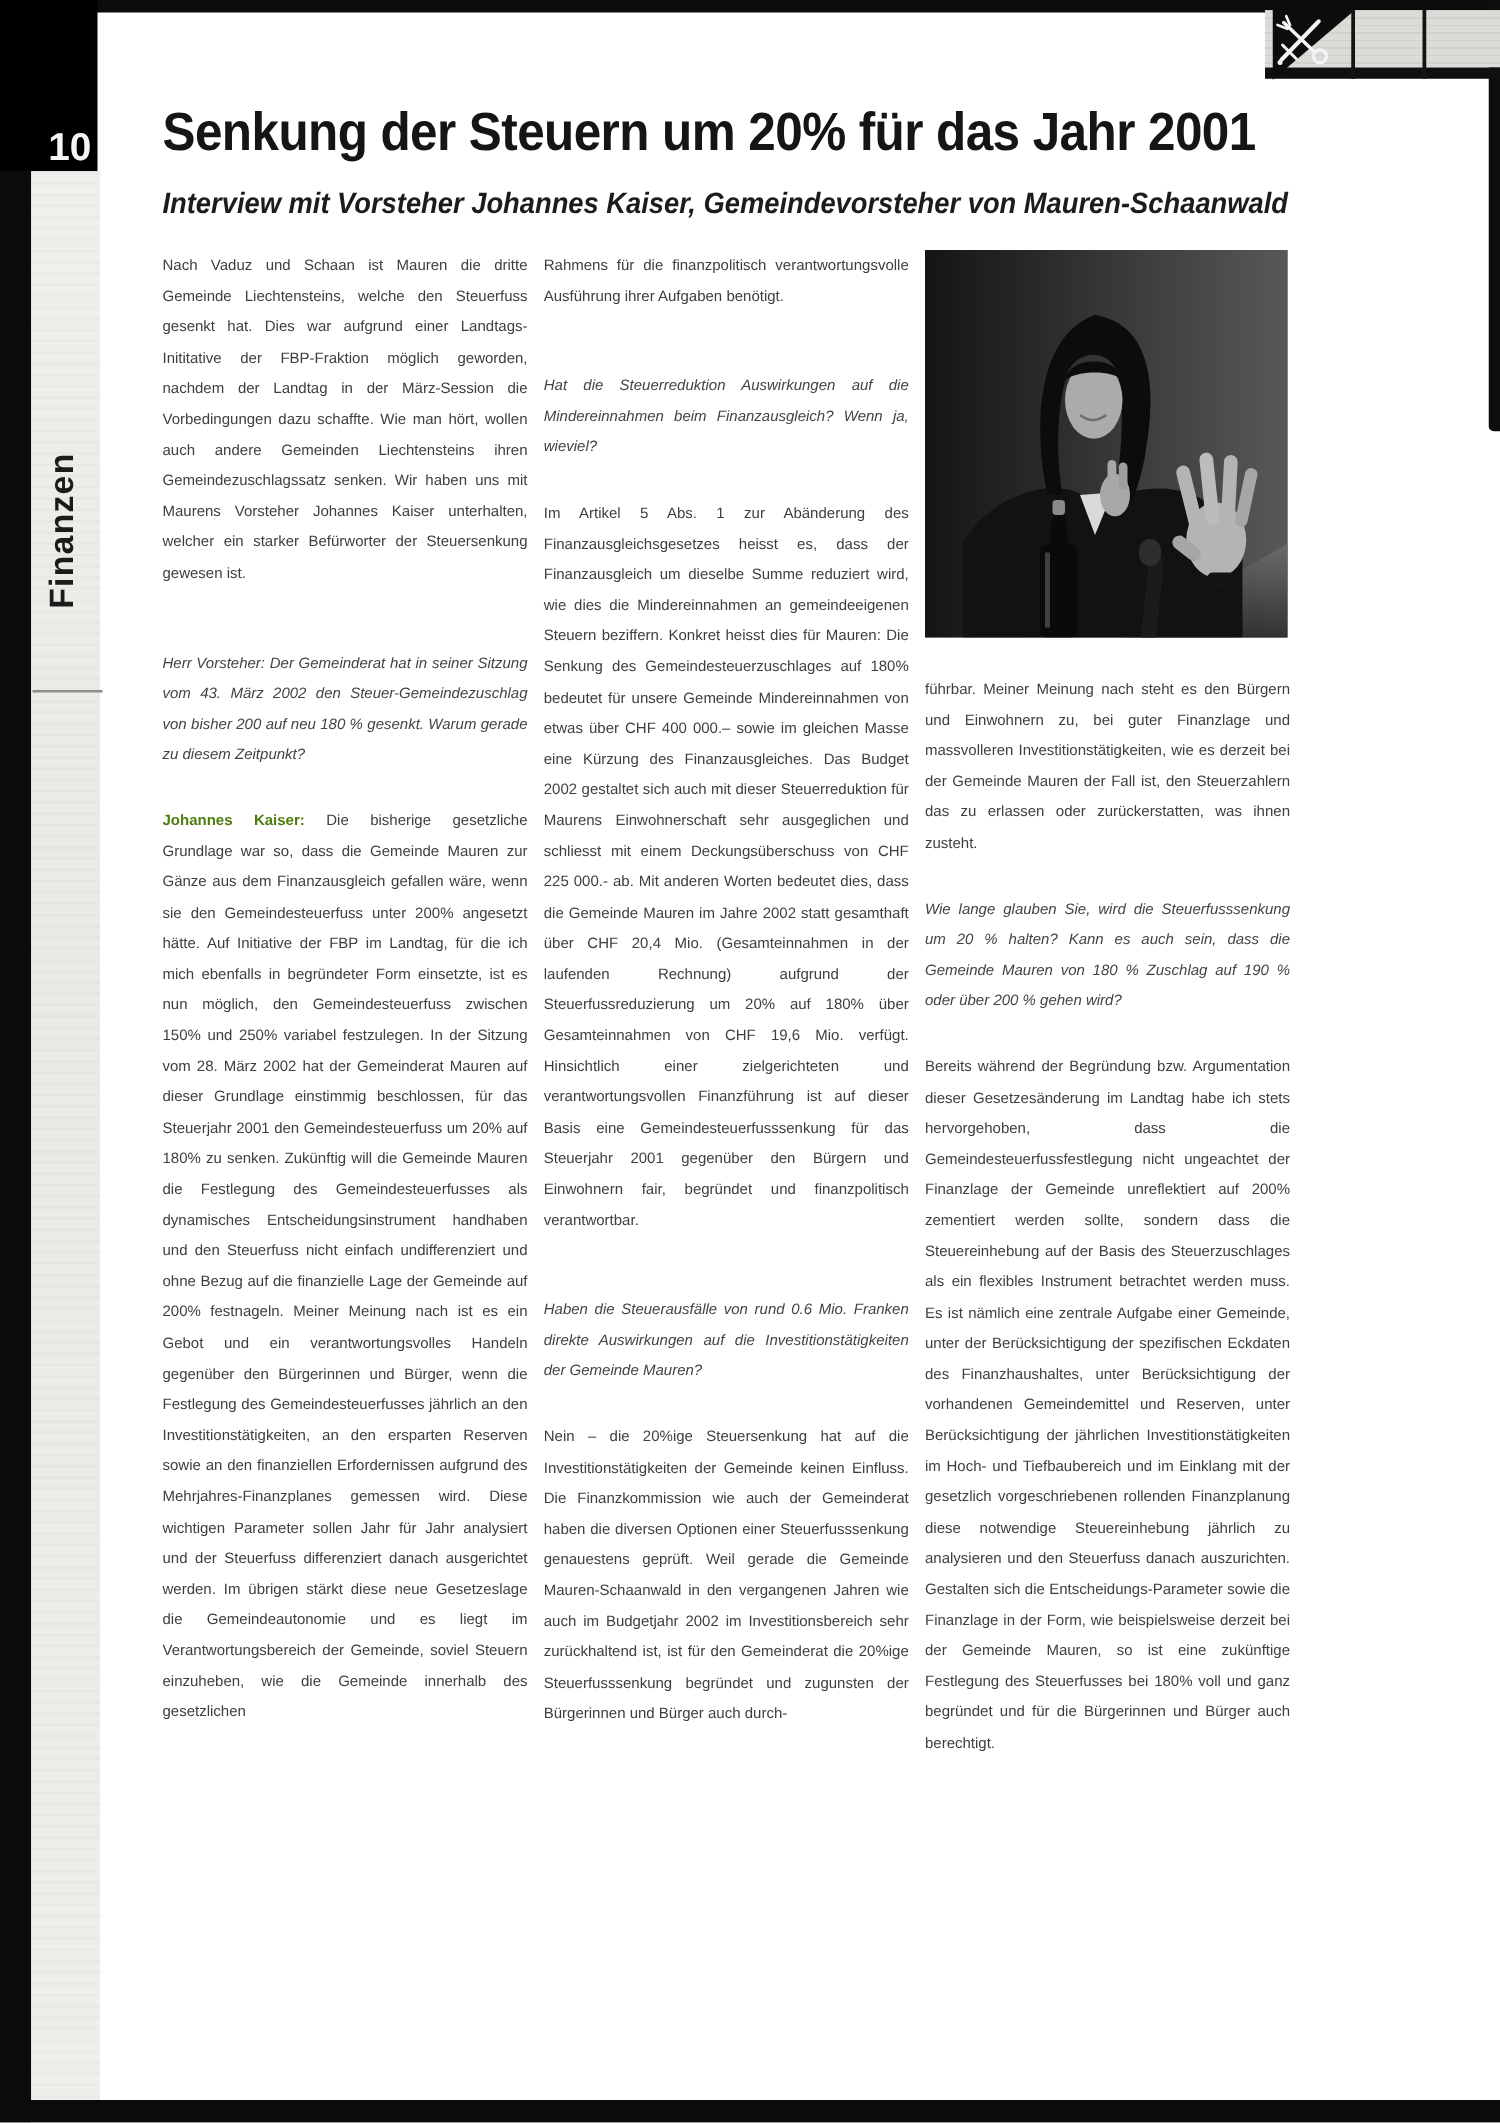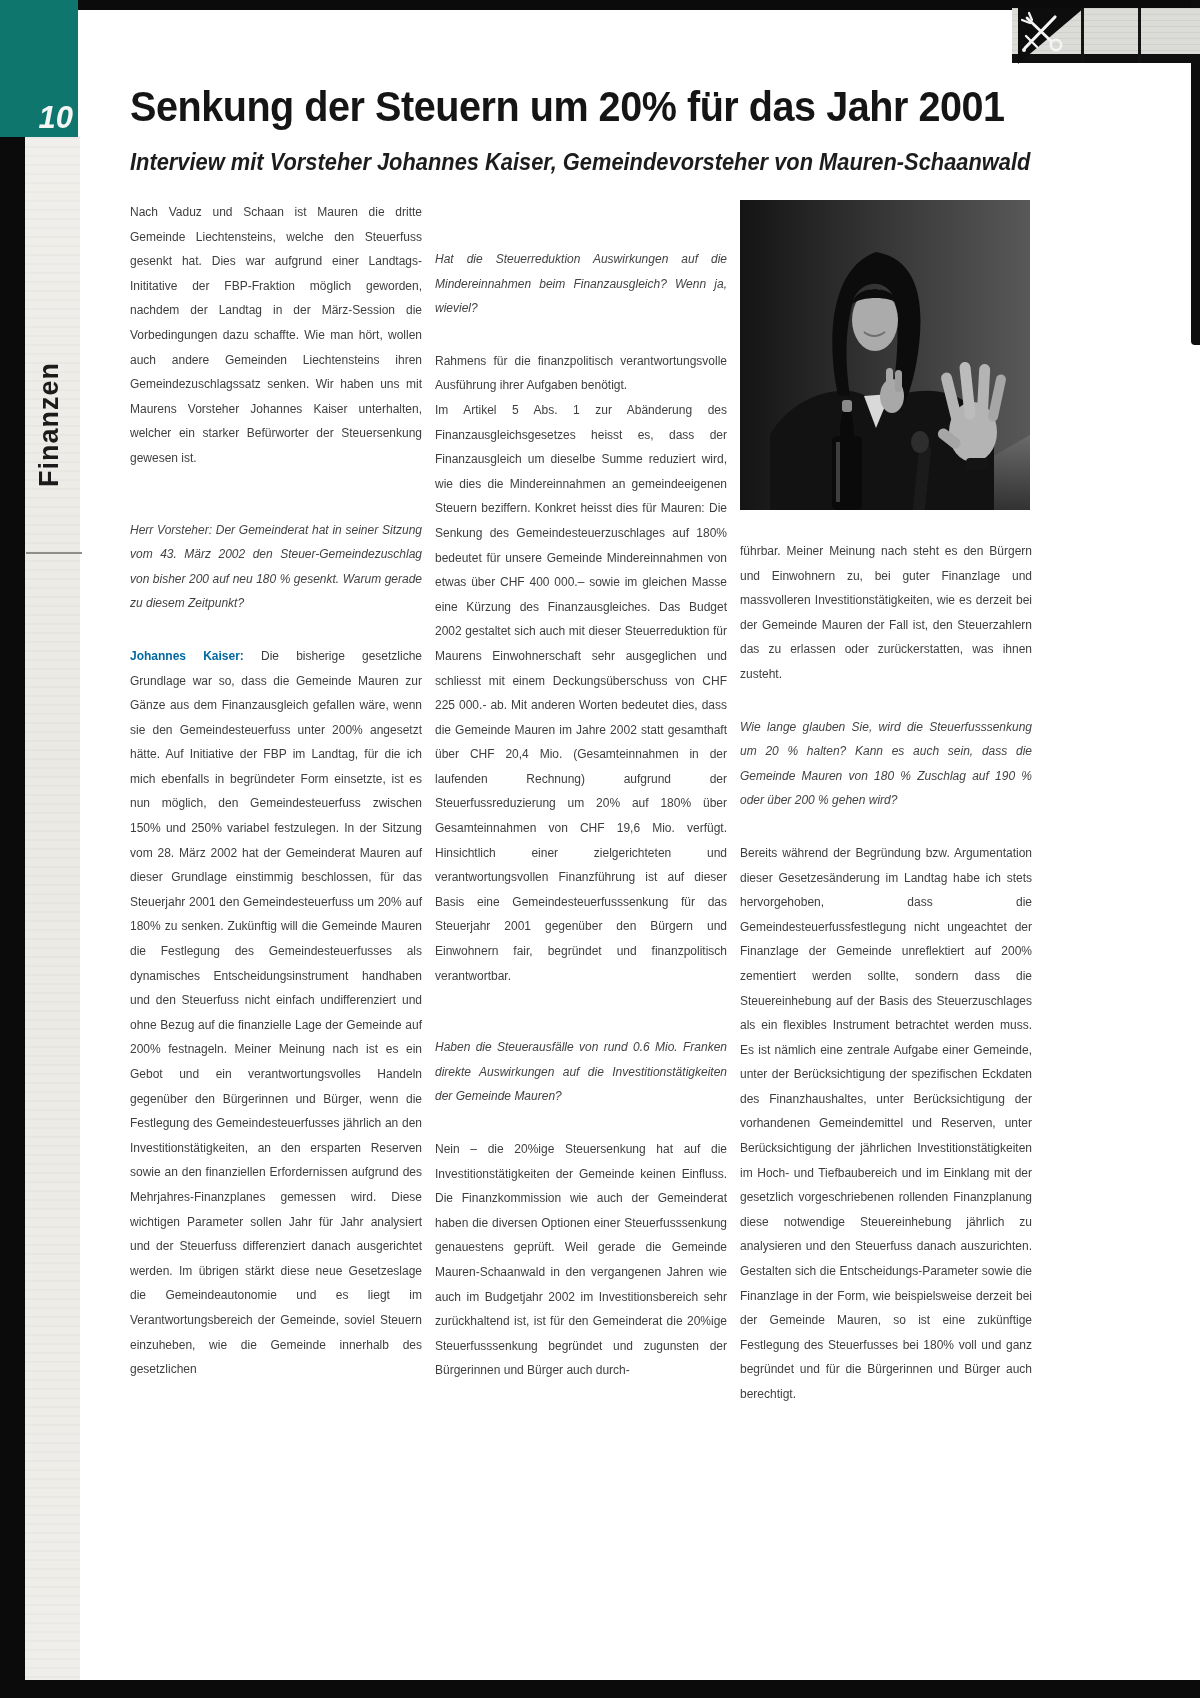--- a/index.html
+++ b/index.html
@@ -7,21 +7,21 @@
     position:relative;width:1200px;height:1698px;margin:0 auto;
     background:#ffffff;overflow:hidden;
     font-family:"Liberation Sans","DejaVu Sans",sans-serif;
   }
   
   .edge-top{position:absolute;left:0;top:0;width:1200px;height:10px;background:#0b0b0b;}
   .edge-bottom{position:absolute;left:0;top:1680px;width:1200px;height:18px;background:#0b0b0b;}
   .edge-left{position:absolute;left:0;top:0;width:25px;height:1698px;background:#0b0b0b;}
   .edge-right{position:absolute;left:1191px;top:0;width:9px;height:345px;background:#0e0e0e;border-bottom-left-radius:4px;}
   
-  .pagenum-box{position:absolute;left:0;top:0;width:78px;height:137px;background:#0f766e;font-style:italic;}
+  .pagenum-box{position:absolute;left:0;top:0;width:78px;height:137px;background:#000000;}
   .pagenum{position:absolute;right:5px;top:100px;color:#f5f5f5;font-size:31px;font-weight:800;letter-spacing:0;}
   .sidebar{
     position:absolute;left:25px;top:137px;width:55px;height:1543px;
     background:linear-gradient(180deg,#f0efeb 0%,#eae9e4 40%,#efeeea 100%);
   }
   .sidebar::before{content:"";position:absolute;inset:0;
     background:repeating-linear-gradient(180deg,rgba(0,0,0,0.035) 0 2px,rgba(0,0,0,0) 2px 9px);
     opacity:.6;}
   .section-label{
     position:absolute;left:34px;top:356px;height:136px;width:34px;
@@ -53,21 +53,21 @@
     position:absolute;left:130px;top:200px;width:902px;
     display:flex;gap:13px;align-items:flex-start;
   }
   .col{width:292px;}
   p.body{
     margin:0;font-size:12px;line-height:24.6px;color:#3e3e3e;
     text-align:justify;
   }
   p.q{font-style:italic;margin-top:47px;margin-bottom:28px;color:#434343;}
   .col3 p.q{margin-top:28px;}
-  .lead{font-weight:800;color:#0369a1;}
+  .lead{font-weight:800;color:#4d7c0f;}
   
   .photo{
     width:290px;height:310px;margin:0 0 29px 0;display:block;background:#222;
   }
   .photo svg{display:block;width:100%;height:100%;}
 </style>
 </head>
 <body>
 
 <div class="page">
@@ -108,22 +108,22 @@
 
   <div class="columns">
 
     <div class="col">
       <p class="body">Nach Vaduz und Schaan ist Mauren die dritte Gemeinde Liechtensteins, welche den Steuerfuss gesenkt hat. Dies war aufgrund einer Landtags-Inititative der FBP-Fraktion möglich geworden, nachdem der Landtag in der März-Session die Vorbedingungen dazu schaffte. Wie man hört, wollen auch andere Gemeinden Liechtensteins ihren Gemeindezuschlagssatz senken. Wir haben uns mit Maurens Vorsteher Johannes Kaiser unterhalten, welcher ein starker Befürworter der Steuersenkung gewesen ist.</p>
       <p class="body q">Herr Vorsteher: Der Gemeinderat hat in seiner Sitzung vom 43. März 2002 den Steuer-Gemeindezuschlag von bisher 200 auf neu 180 % gesenkt. Warum gerade zu diesem Zeitpunkt?</p>
       <p class="body"><span class="lead">Johannes Kaiser:</span> <span>Die bisherige gesetzliche Grundlage war so, dass die Gemeinde Mauren zur Gänze aus dem Finanzausgleich gefallen wäre, wenn sie den Gemeindesteuerfuss unter 200% angesetzt hätte. Auf Initiative der FBP im Landtag, für die ich mich ebenfalls in begründeter Form einsetzte, ist es nun möglich, den Gemeindesteuerfuss zwischen 150% und 250% variabel festzulegen. In der Sitzung vom 28. März 2002 hat der Gemeinderat Mauren auf dieser Grundlage einstimmig beschlossen, für das Steuerjahr 2001 den Gemeindesteuerfuss um 20% auf 180% zu senken. Zukünftig will die Gemeinde Mauren die Festlegung des Gemeindesteuerfusses als dynamisches Entscheidungsinstrument handhaben und den Steuerfuss nicht einfach undifferenziert und ohne Bezug auf die finanzielle Lage der Gemeinde auf 200% festnageln. Meiner Meinung nach ist es ein Gebot und ein verantwortungsvolles Handeln gegenüber den Bürgerinnen und Bürger, wenn die Festlegung des Gemeindesteuerfusses jährlich an den Investitionstätigkeiten, an den ersparten Reserven sowie an den finanziellen Erfordernissen aufgrund des Mehrjahres-Finanzplanes gemessen wird. Diese wichtigen Parameter sollen Jahr für Jahr analysiert und der Steuerfuss differenziert danach ausgerichtet werden. Im übrigen stärkt diese neue Gesetzeslage die Gemeindeautonomie und es liegt im Verantwortungsbereich der Gemeinde, soviel Steuern einzuheben, wie die Gemeinde innerhalb des gesetzlichen</span></p>
     </div>
 
     <div class="col">
+      <p class="body">Rahmens für die finanzpolitisch verantwortungsvolle Ausführung ihrer Aufgaben benötigt.</p>
       <p class="body q">Hat die Steuerreduktion Auswirkungen auf die Mindereinnahmen beim Finanzausgleich? Wenn ja, wieviel?</p>
-      <p class="body">Rahmens für die finanzpolitisch verantwortungsvolle Ausführung ihrer Aufgaben benötigt.</p>
       <p class="body">Im Artikel 5 Abs. 1 zur Abänderung des Finanzausgleichsgesetzes heisst es, dass der Finanzausgleich um dieselbe Summe reduziert wird, wie dies die Mindereinnahmen an gemeindeeigenen Steuern beziffern. Konkret heisst dies für Mauren: Die Senkung des Gemeindesteuerzuschlages auf 180% bedeutet für unsere Gemeinde Mindereinnahmen von etwas über CHF 400 000.– sowie im gleichen Masse eine Kürzung des Finanzausgleiches. Das Budget 2002 gestaltet sich auch mit dieser Steuerreduktion für Maurens Einwohnerschaft sehr ausgeglichen und schliesst mit einem Deckungsüberschuss von CHF 225 000.- ab. Mit anderen Worten bedeutet dies, dass die Gemeinde Mauren im Jahre 2002 statt gesamthaft über CHF 20,4 Mio. (Gesamteinnahmen in der laufenden Rechnung) aufgrund der Steuerfussreduzierung um 20% auf 180% über Gesamteinnahmen von CHF 19,6 Mio. verfügt. Hinsichtlich einer zielgerichteten und verantwortungsvollen Finanzführung ist auf dieser Basis eine Gemeindesteuerfusssenkung für das Steuerjahr 2001 gegenüber den Bürgern und Einwohnern fair, begründet und finanzpolitisch verantwortbar.</p>
       <p class="body q">Haben die Steuerausfälle von rund 0.6 Mio. Franken direkte Auswirkungen auf die Investitionstätigkeiten der Gemeinde Mauren?</p>
       <p class="body">Nein – die 20%ige Steuersenkung hat auf die Investitionstätigkeiten der Gemeinde keinen Einfluss. Die Finanzkommission wie auch der Gemeinderat haben die diversen Optionen einer Steuerfusssenkung genauestens geprüft. Weil gerade die Gemeinde Mauren-Schaanwald in den vergangenen Jahren wie auch im Budgetjahr 2002 im Investitionsbereich sehr zurückhaltend ist, ist für den Gemeinderat die 20%ige Steuerfusssenkung begründet und zugunsten der Bürgerinnen und Bürger auch durch-</p>
     </div>
 
     <div class="col col3">
       <div class="photo">
         <svg viewBox="0 0 290 310" xmlns="http://www.w3.org/2000/svg" preserveAspectRatio="none">
           <defs>
             <linearGradient id="bgph" x1="0" y1="0" x2="1" y2="0">

